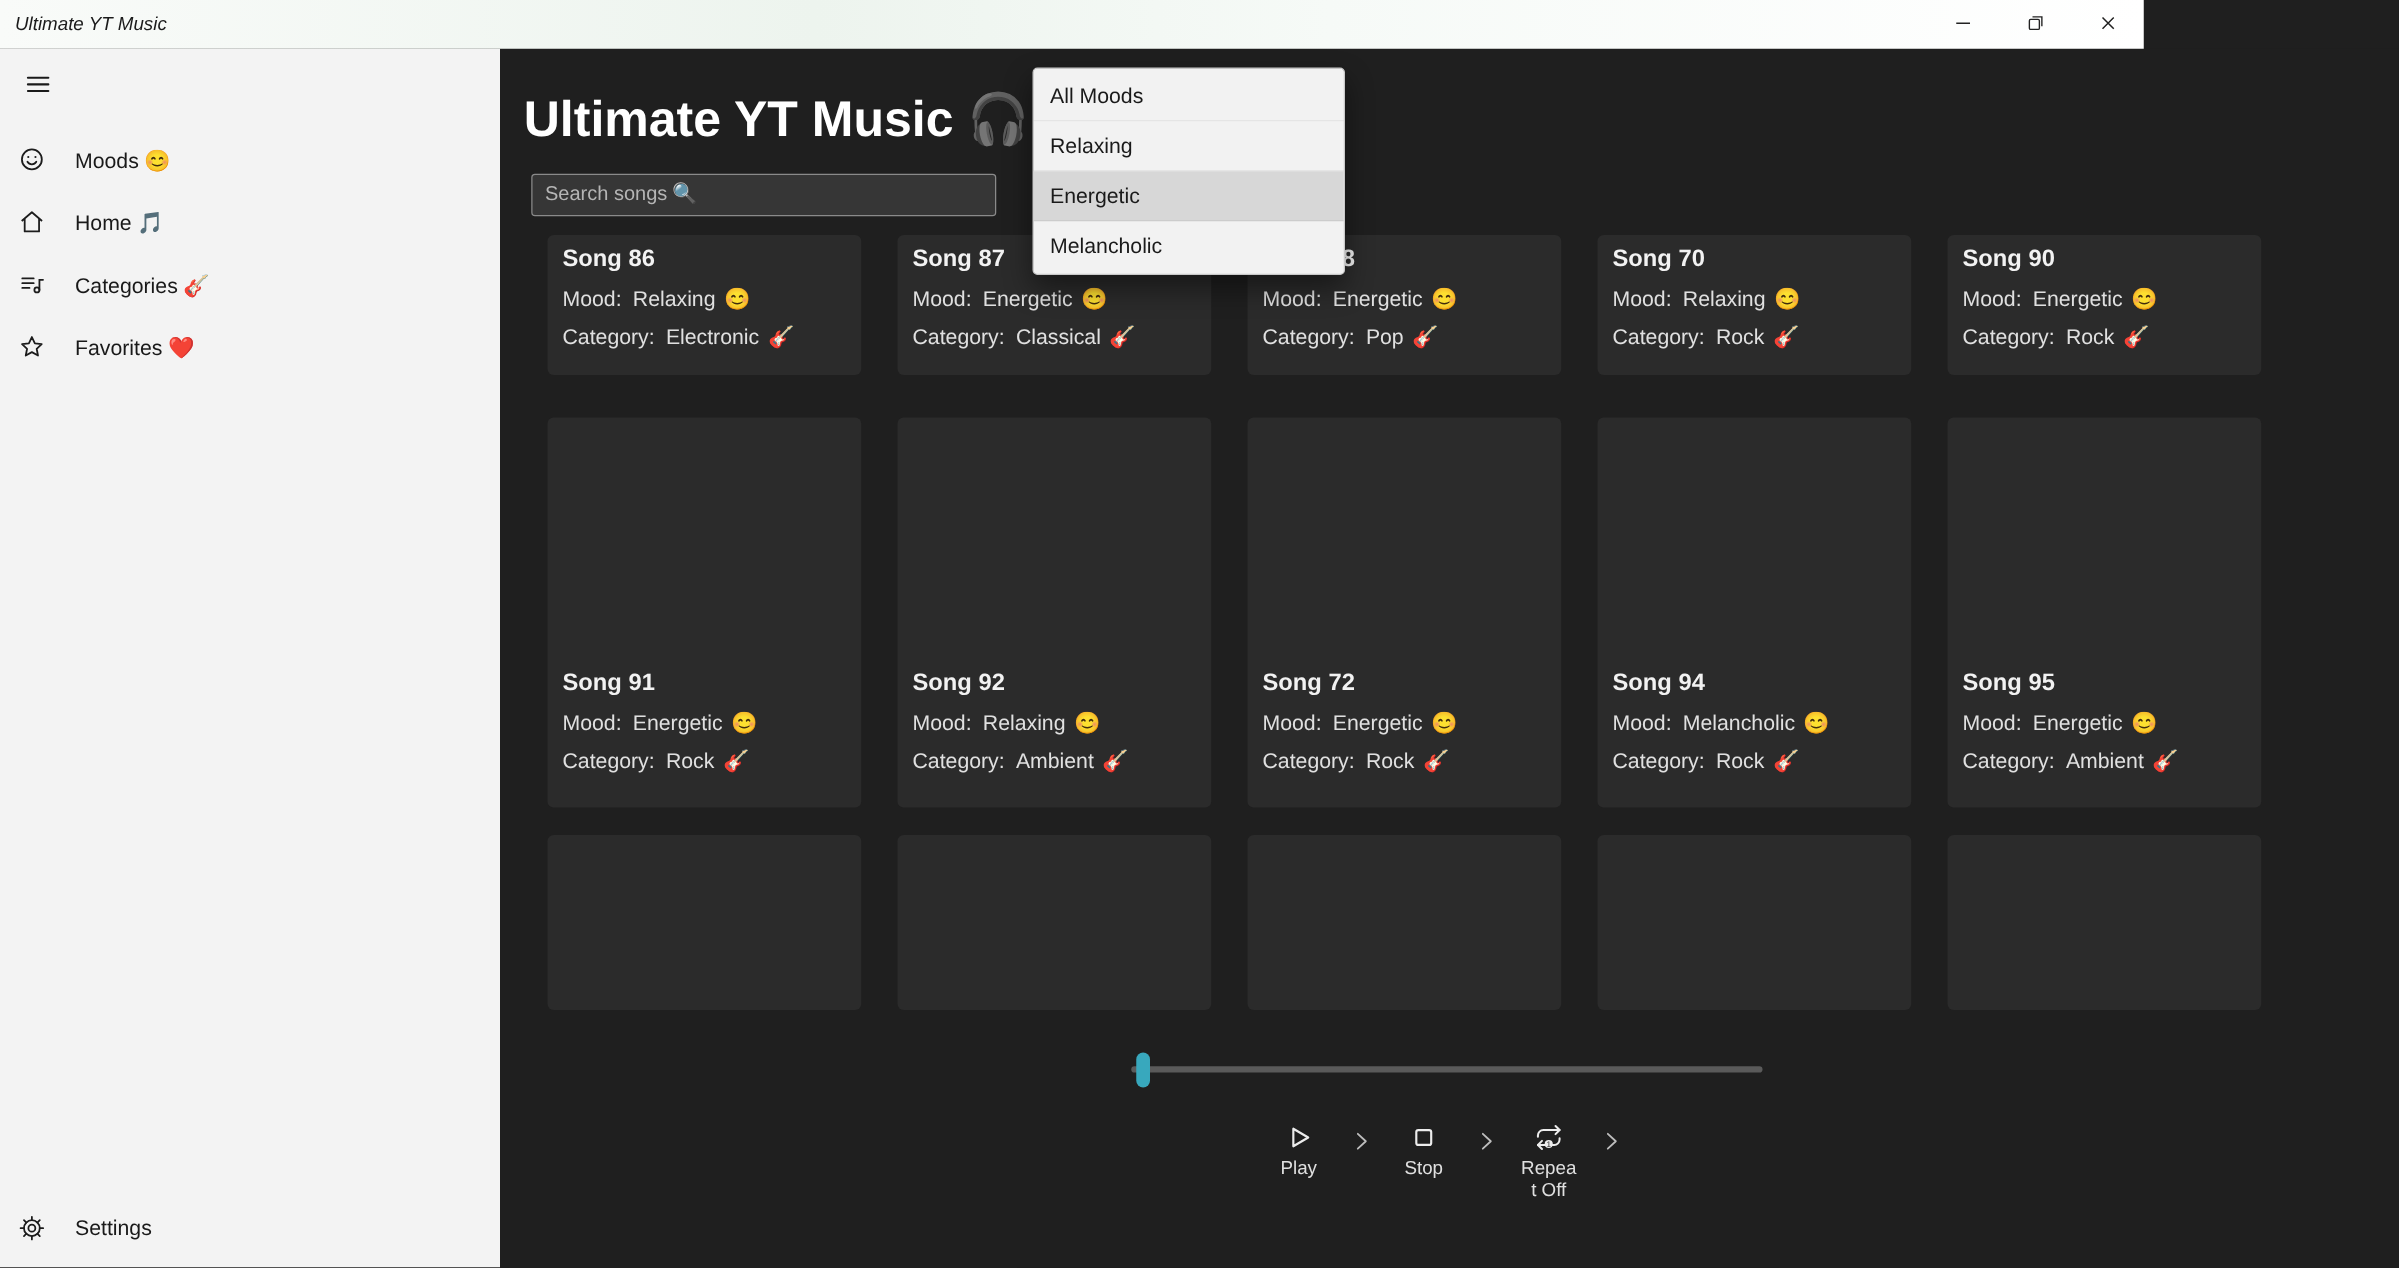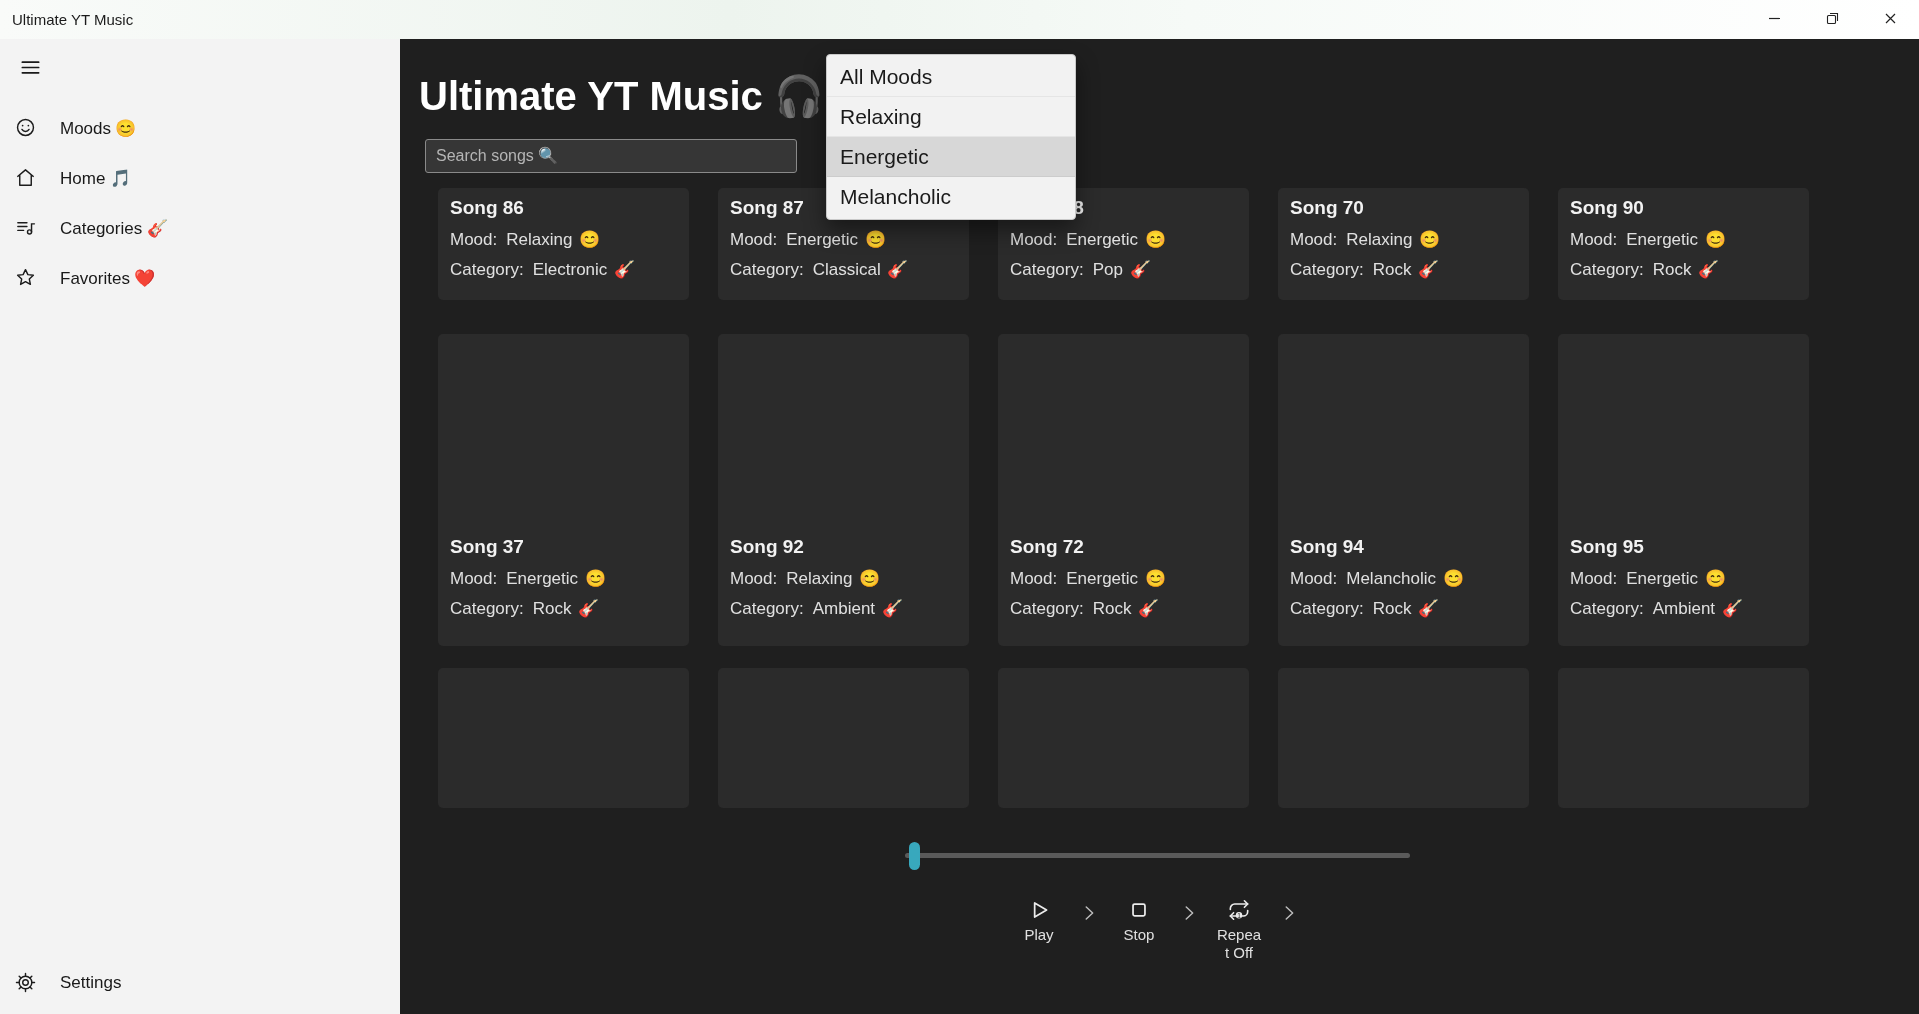--- a/index.html
+++ b/index.html
@@ -5,23 +5,24 @@
   * { box-sizing: border-box; margin: 0; padding: 0; }
   html, body { width: 1919px; height: 1014px; overflow: hidden; }
   body {
     position: relative;
     font-family: "Liberation Sans", sans-serif;
     background: #1f1f1f;
   }
 
   
   .titlebar {
-    position: absolute; left: 0; top: 0; width: 1919px; height: 39px;
+    position: absolute; left: 0; top: 0; width: 1715px; height: 39px;
     background: linear-gradient(90deg, #f9fbf9 0%, #edf4ee 38%, #f6faf7 62%, #ffffff 100%);
     z-index: 50;
+    font-style: italic;
   }
   .tb-title {
     position: absolute; left: 12px; top: 0; line-height: 39px;
     font-size: 15px; color: #1b1b1b;
   }
   .tb-controls { position: absolute; right: 0; top: 0; height: 39px; display: flex; }
   .tb-btn {
     width: 58px; height: 39px; border: none; background: transparent;
     display: flex; align-items: center; justify-content: center; cursor: default;
   }
@@ -85,21 +86,21 @@
   .line-emoji { margin-left: 7px; }
 
   
   .dropdown {
     position: absolute; left: 426px; top: 15px; width: 250px;
     background: #f2f2f2; border: 1px solid #c9c9c9; border-radius: 4px;
     box-shadow: 0 10px 22px rgba(0,0,0,0.45); z-index: 30; padding: 2px 0;
   }
   .dd-item {
     height: 40px; line-height: 40px; padding-left: 13px;
-    font-size: 21px; color: #1a1a1a; cursor: default;
+    font-size: 17px; color: #1a1a1a; cursor: default;
     border-bottom: 1px solid rgba(0,0,0,0.05);
   }
   .dd-item:last-child { border-bottom: none; }
   .dd-item.selected { background: #d7d7d7; }
 
   
   .slider-track {
     position: absolute; left: 505px; top: 814px; width: 505px; height: 5px;
     background: #5a5a5a; border-radius: 3px;
   }
@@ -256,21 +257,21 @@
           <div class="song-line"><span class="line-label">Mood:</span><span class="line-value">Energetic</span><span class="line-emoji">😊</span></div>
           <div class="song-line"><span class="line-label">Category:</span><span class="line-value">Rock</span><span class="line-emoji">🎸</span></div>
         </div>
       </div>
     </div>
 
   <div class="row row2">
 
       <div class="card">
         <div class="card-text">
-          <div class="song-title">Song 37</div>
+          <div class="song-title">Song 91</div>
           <div class="song-line"><span class="line-label">Mood:</span><span class="line-value">Energetic</span><span class="line-emoji">😊</span></div>
           <div class="song-line"><span class="line-label">Category:</span><span class="line-value">Rock</span><span class="line-emoji">🎸</span></div>
         </div>
       </div>
 
       <div class="card">
         <div class="card-text">
           <div class="song-title">Song 92</div>
           <div class="song-line"><span class="line-label">Mood:</span><span class="line-value">Relaxing</span><span class="line-emoji">😊</span></div>
           <div class="song-line"><span class="line-label">Category:</span><span class="line-value">Ambient</span><span class="line-emoji">🎸</span></div>

